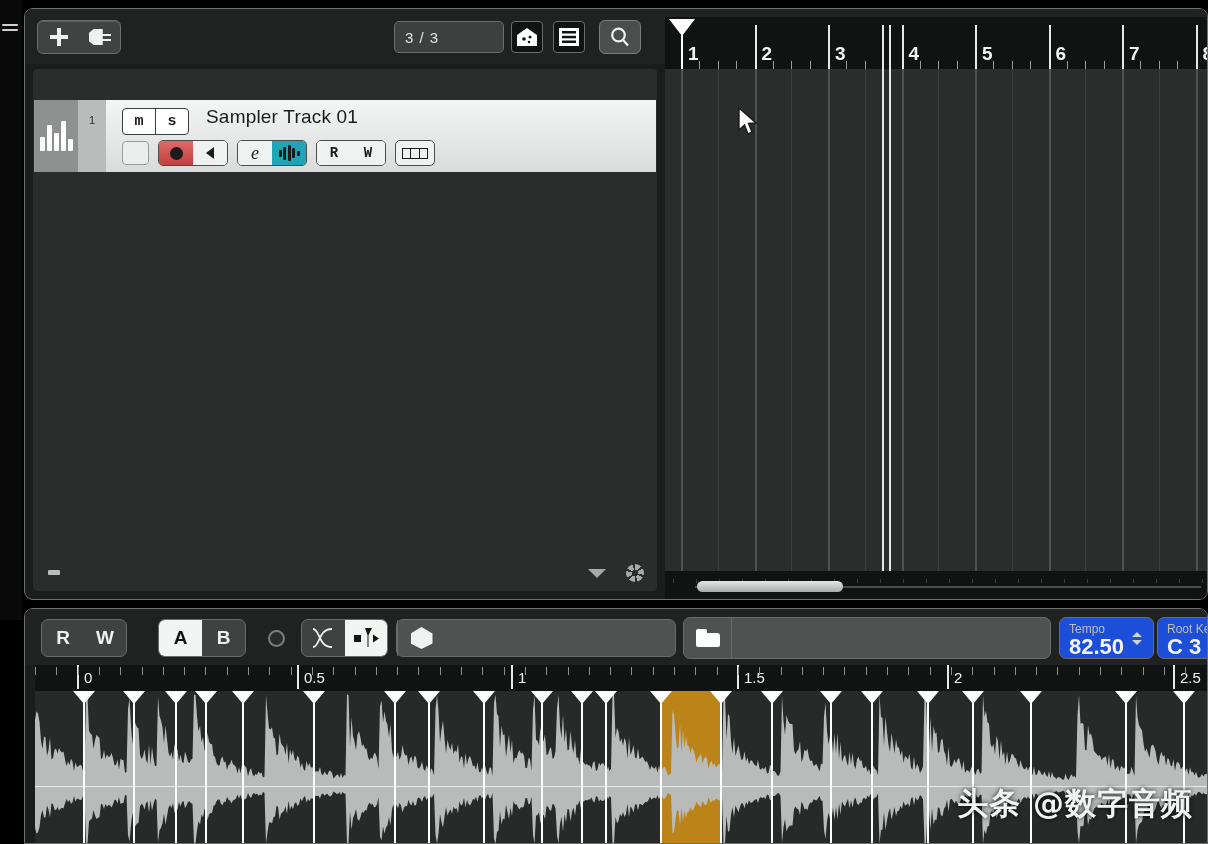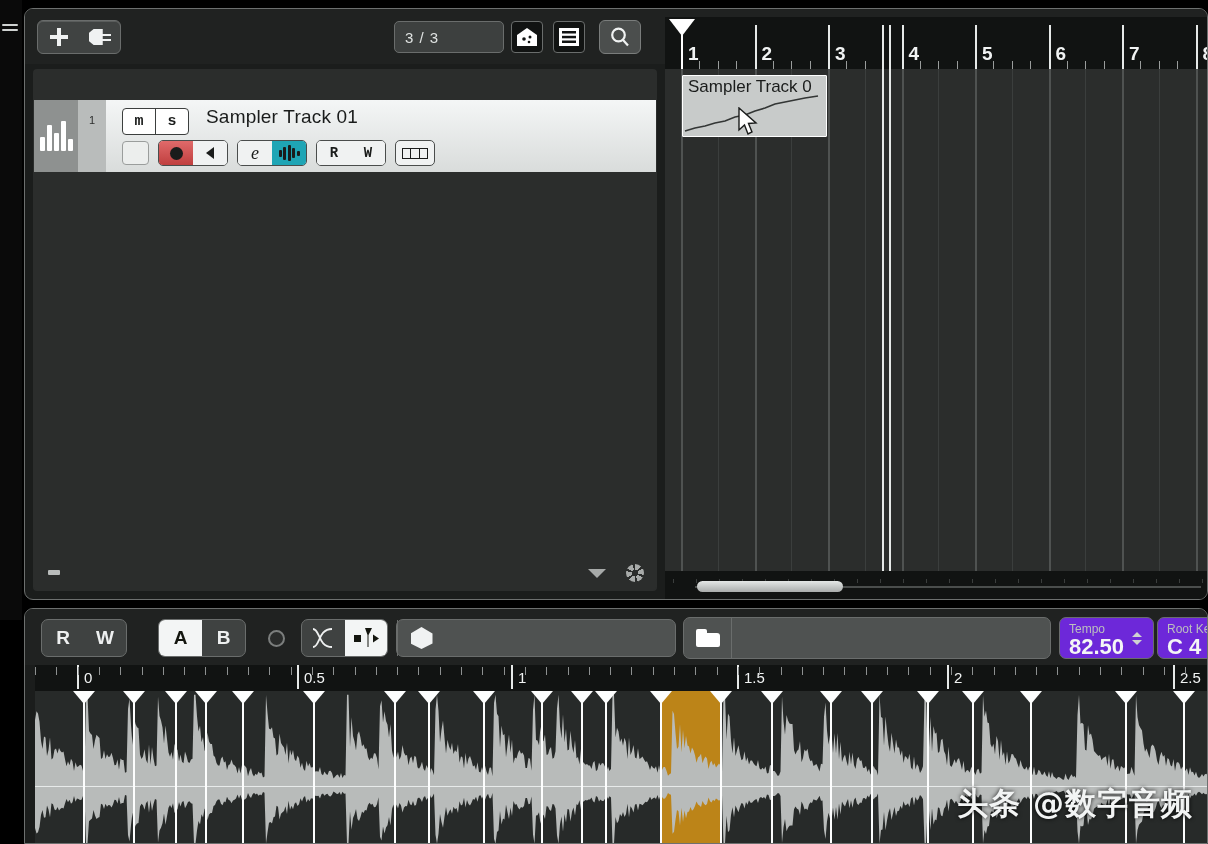--- a/index.html
+++ b/index.html
@@ -262,21 +262,21 @@
   }
   .file-field .fic { width:48px; display:flex; align-items:center; justify-content:center;
                      border-right:1px solid #6a6d6c; height:100%; }
   .file-field .ftext { padding-left:12px; }
   .file-field .flabel { color:#bcbfbe; font-size:12px; line-height:13px;
                         font-family:"Liberation Sans", sans-serif; }
   .file-field .fname { color:#f4f6f6; font-size:18px; font-weight:bold; line-height:19px;
                        font-family:"Liberation Sans", sans-serif; }
   .param-box {
     position:absolute; display:flex; align-items:center; height:42px;
-    background:#6d28d9; border:1px solid #6a6d6c; border-radius:7px; padding:0 6px 0 9px;
+    background:#1d4ed8; border:1px solid #6a6d6c; border-radius:7px; padding:0 6px 0 9px;
   }
   .param-box .pb-txt .pb-label { color:#bcbfbe; font-size:12px; line-height:13px;
                                  font-family:"Liberation Sans", sans-serif;}
   .param-box .pb-txt .pb-val { color:#f4f6f6; font-size:22px; font-weight:bold; line-height:19px;
                                font-family:"Liberation Sans", sans-serif;}
   .spinner { margin-left:8px; display:flex; flex-direction:column; gap:3px; }
   .spinner i { width:0;height:0;border-left:5px solid transparent;border-right:5px solid transparent;}
   .spinner .up { border-bottom:5px solid #cfd2d1; }
   .spinner .dn { border-top:5px solid #cfd2d1; }
 
@@ -495,26 +495,20 @@
             <div class="vbar minor" style="left: 346.75px;"></div>
             <div class="vbar major" style="left: 383.5px;"></div>
             <div class="vbar minor" style="left: 420.25px;"></div>
             <div class="vbar major" style="left: 457px;"></div>
             <div class="vbar minor" style="left: 493.75px;"></div>
             <div class="vbar major" style="left: 530.5px;"></div>
           </div>
         <div class="loc-line" style="left:217px;"></div>
         <div class="loc-line" style="left:224px;"></div>
 
-        <div class="clip" style="left:17px; top:6px; width:145px; height:62px;">
-          <span class="clip-title">Sampler Track 0</span>
-          <svg width="145" height="62" viewBox="0 0 145 62" style="position:absolute;left:0;top:0;">
-            <polyline points="2,55 12,52 22,50 32,47 42,45 52,41 62,39 72,35 82,32 92,28 102,26 112,24 122,22 135,20" fill="none" stroke="#333635" stroke-width="1.6"></polyline>
-          </svg>
-        </div>
 
         <svg class="cursor-arrow" style="left:72px; top:38px;" viewBox="0 0 22 30">
           <path d="M2 1 L2 23 L7.5 18 L11 27 L15 25 L11.5 16.5 L19 16 Z" fill="#ffffff" stroke="#1a1c1b" stroke-width="1.4"></path>
         </svg>
       </div>
 
       <div class="hscroll">
         <div id="scroll-ticks">
             <div class="tick" style="left: 8px;"></div>
             <div class="tick" style="left: 31px;"></div>
@@ -600,21 +594,21 @@
         </span>
         <span class="spinner">
             <i class="up"></i>
             <i class="dn"></i>
           </span>
       </div>
 
       <div class="param-box" style="left:1132px; top:8px; width:95px;">
         <span class="pb-txt">
           <span class="pb-label">Root Key</span><br>
-          <span class="pb-val">C 4</span>
+          <span class="pb-val">C 3</span>
         </span>
 
       </div>
     </div>
 
     <div class="smp-ruler">
       <div id="smp-ruler-marks">
           <div class="tck major" style="left: 42px;"></div>
           <div class="lbl" style="left: 49px;">0</div>
           <div class="tck major" style="left: 262px;"></div>

